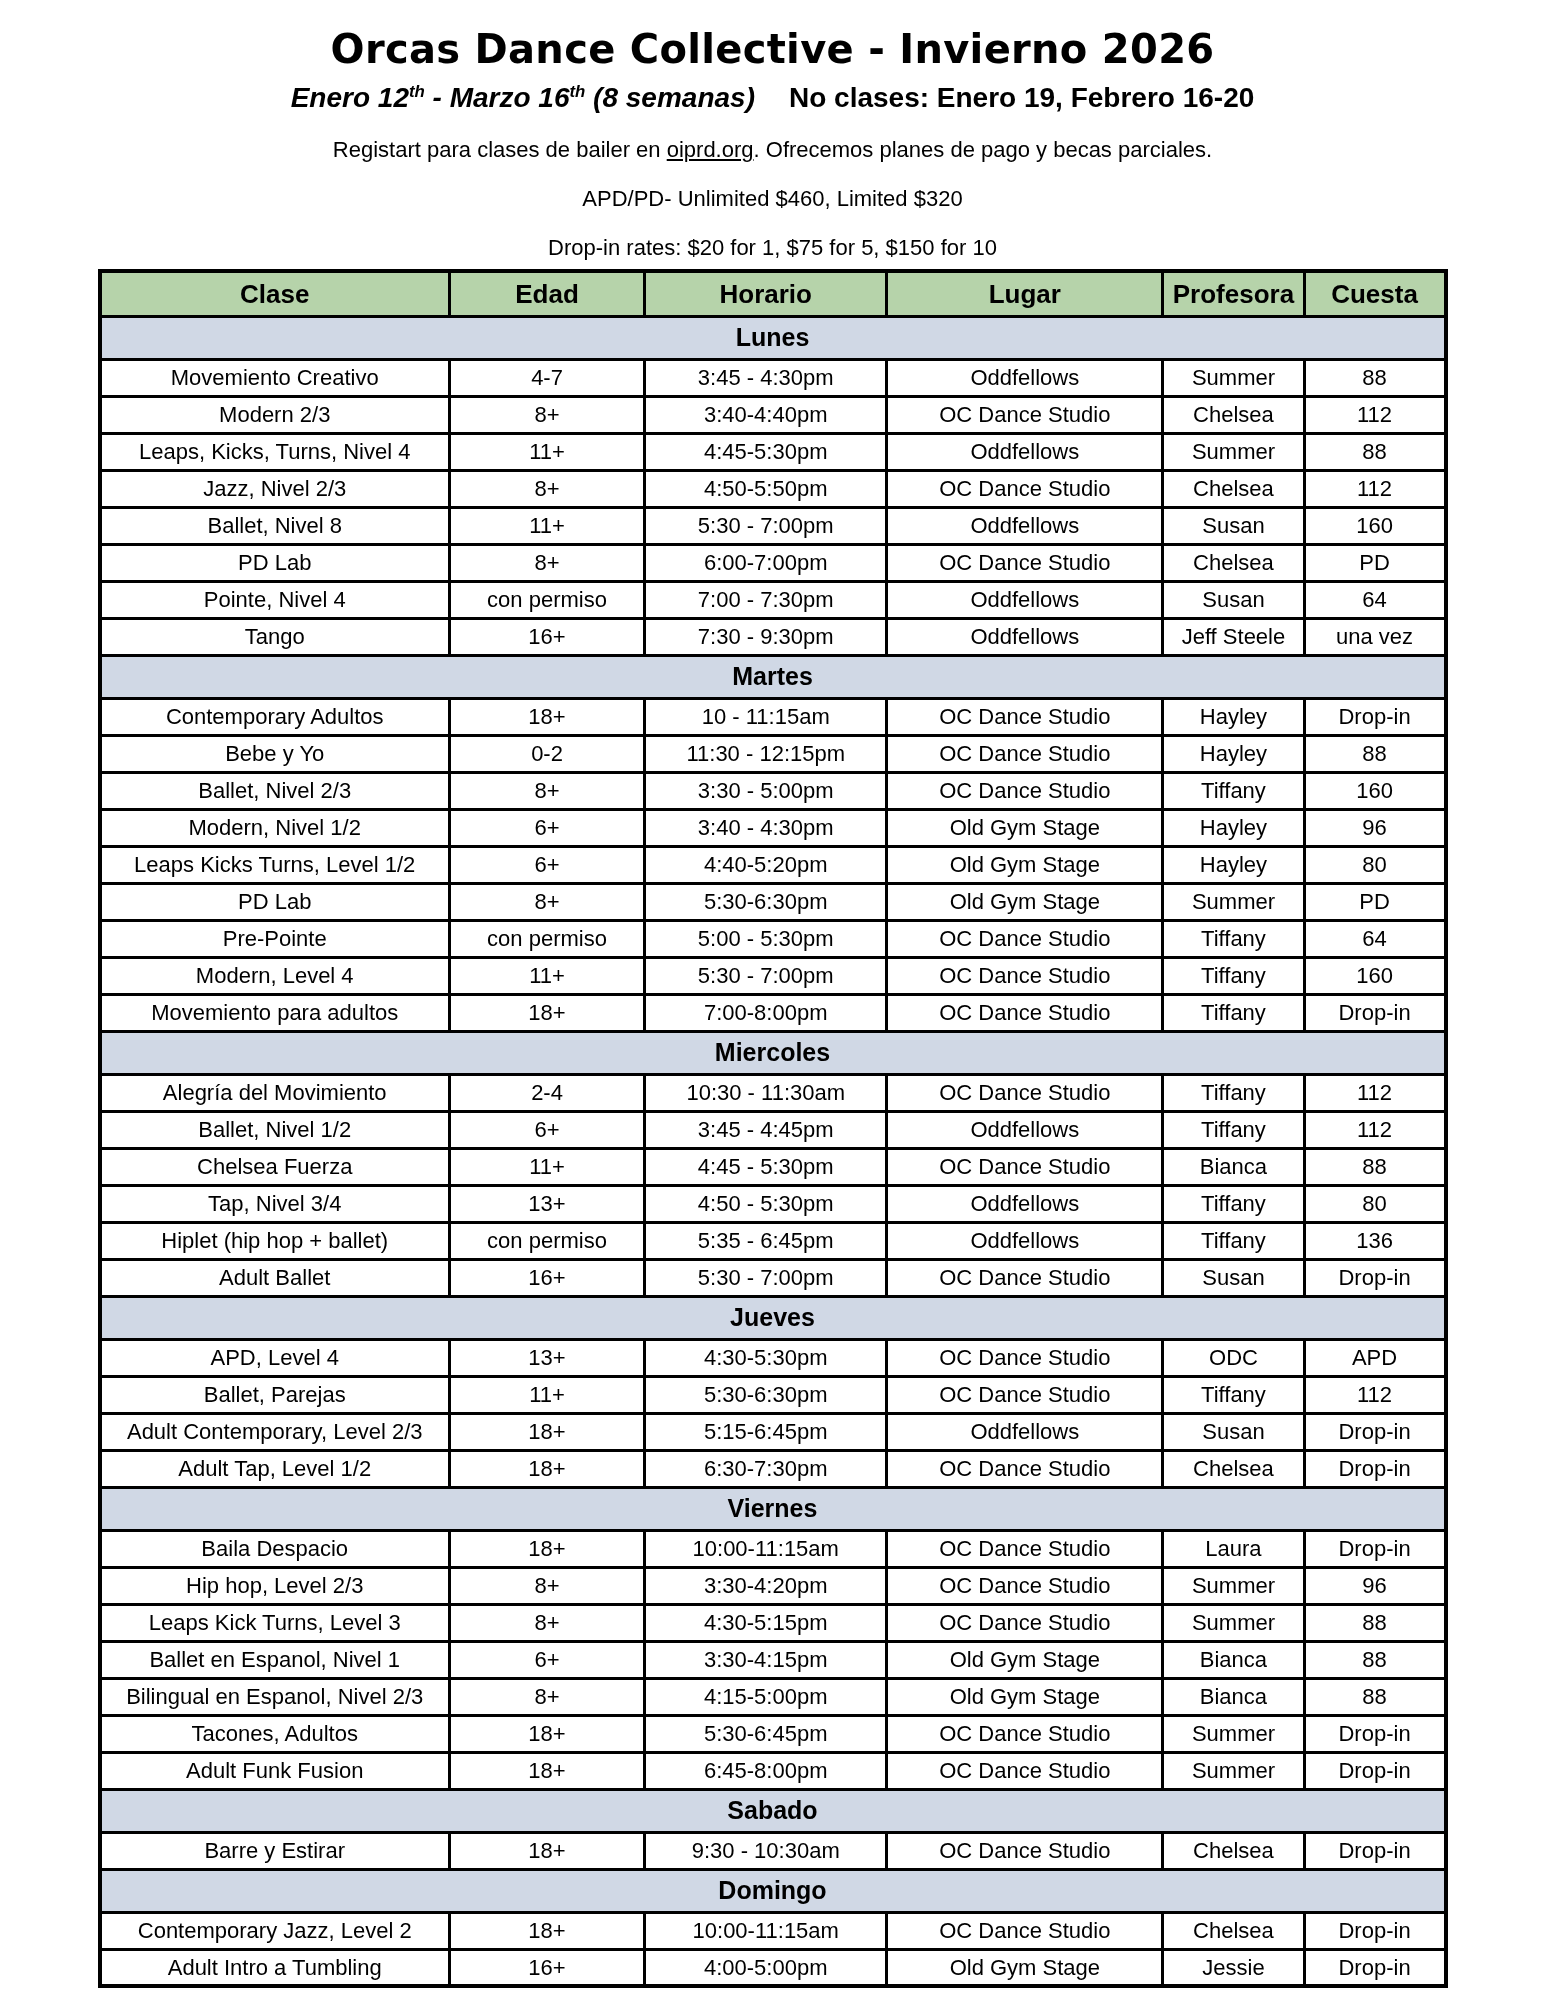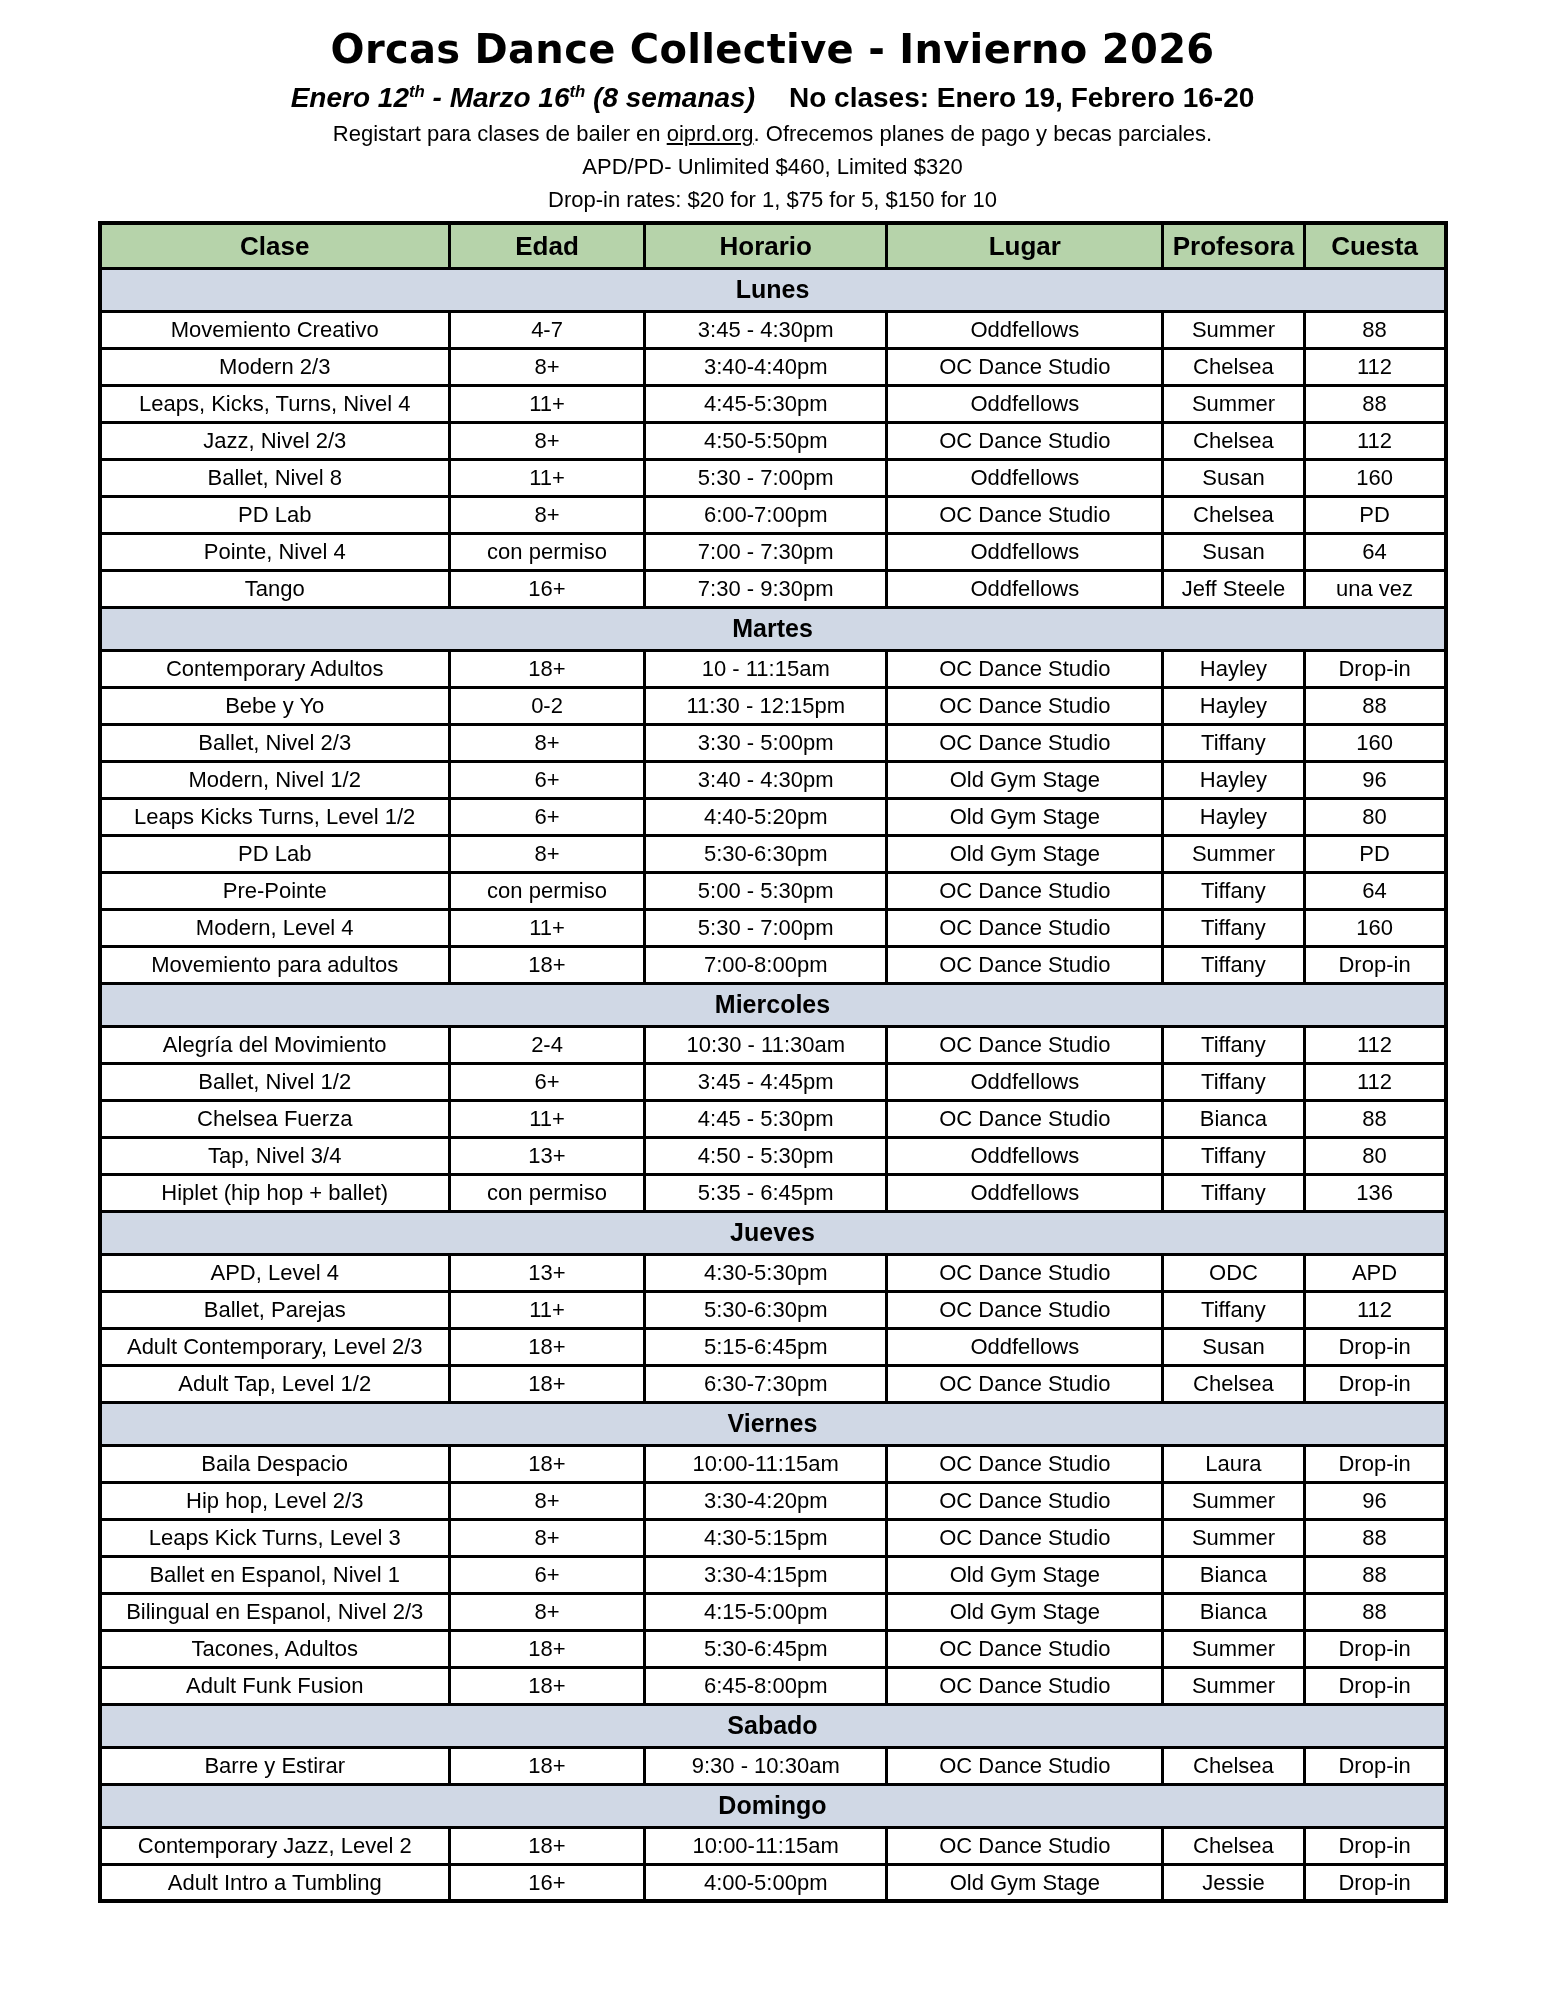--- a/index.html
+++ b/index.html
@@ -35,21 +35,21 @@
     text-align: center;
     font-size: 28px;
     font-weight: bold;
   }
   .subtitle .date-part { font-style: italic; }
   .subtitle sup { font-size: 60%; font-style: italic; }
   .subtitle .gap { display: inline-block; width: 34px; }
   .info {
     text-align: center;
     font-size: 22px;
-    margin-top: 7px;
+    margin-top: 23px;
     font-weight: 400;
   }
   .link {
     color: #000000;
     text-decoration: underline;
     cursor: pointer;
   }
   table.schedule {
     width: 1350px;
     margin: 8px auto 0 auto;
@@ -308,20 +308,28 @@
         </tr>
         <tr>
           <td class="cell">Hiplet (hip hop + ballet)</td>
           <td class="cell">con permiso</td>
           <td class="cell">5:35 - 6:45pm</td>
           <td class="cell">Oddfellows</td>
           <td class="cell">Tiffany</td>
           <td class="cell">136</td>
         </tr>
         <tr>
+          <td class="cell">Adult Ballet</td>
+          <td class="cell">16+</td>
+          <td class="cell">5:30 - 7:00pm</td>
+          <td class="cell">OC Dance Studio</td>
+          <td class="cell">Susan</td>
+          <td class="cell">Drop-in</td>
+        </tr>
+        <tr>
           <td colspan="6" class="day">Jueves</td>
         </tr>
         <tr>
           <td class="cell">APD, Level 4</td>
           <td class="cell">13+</td>
           <td class="cell">4:30-5:30pm</td>
           <td class="cell">OC Dance Studio</td>
           <td class="cell">ODC</td>
           <td class="cell">APD</td>
         </tr>

